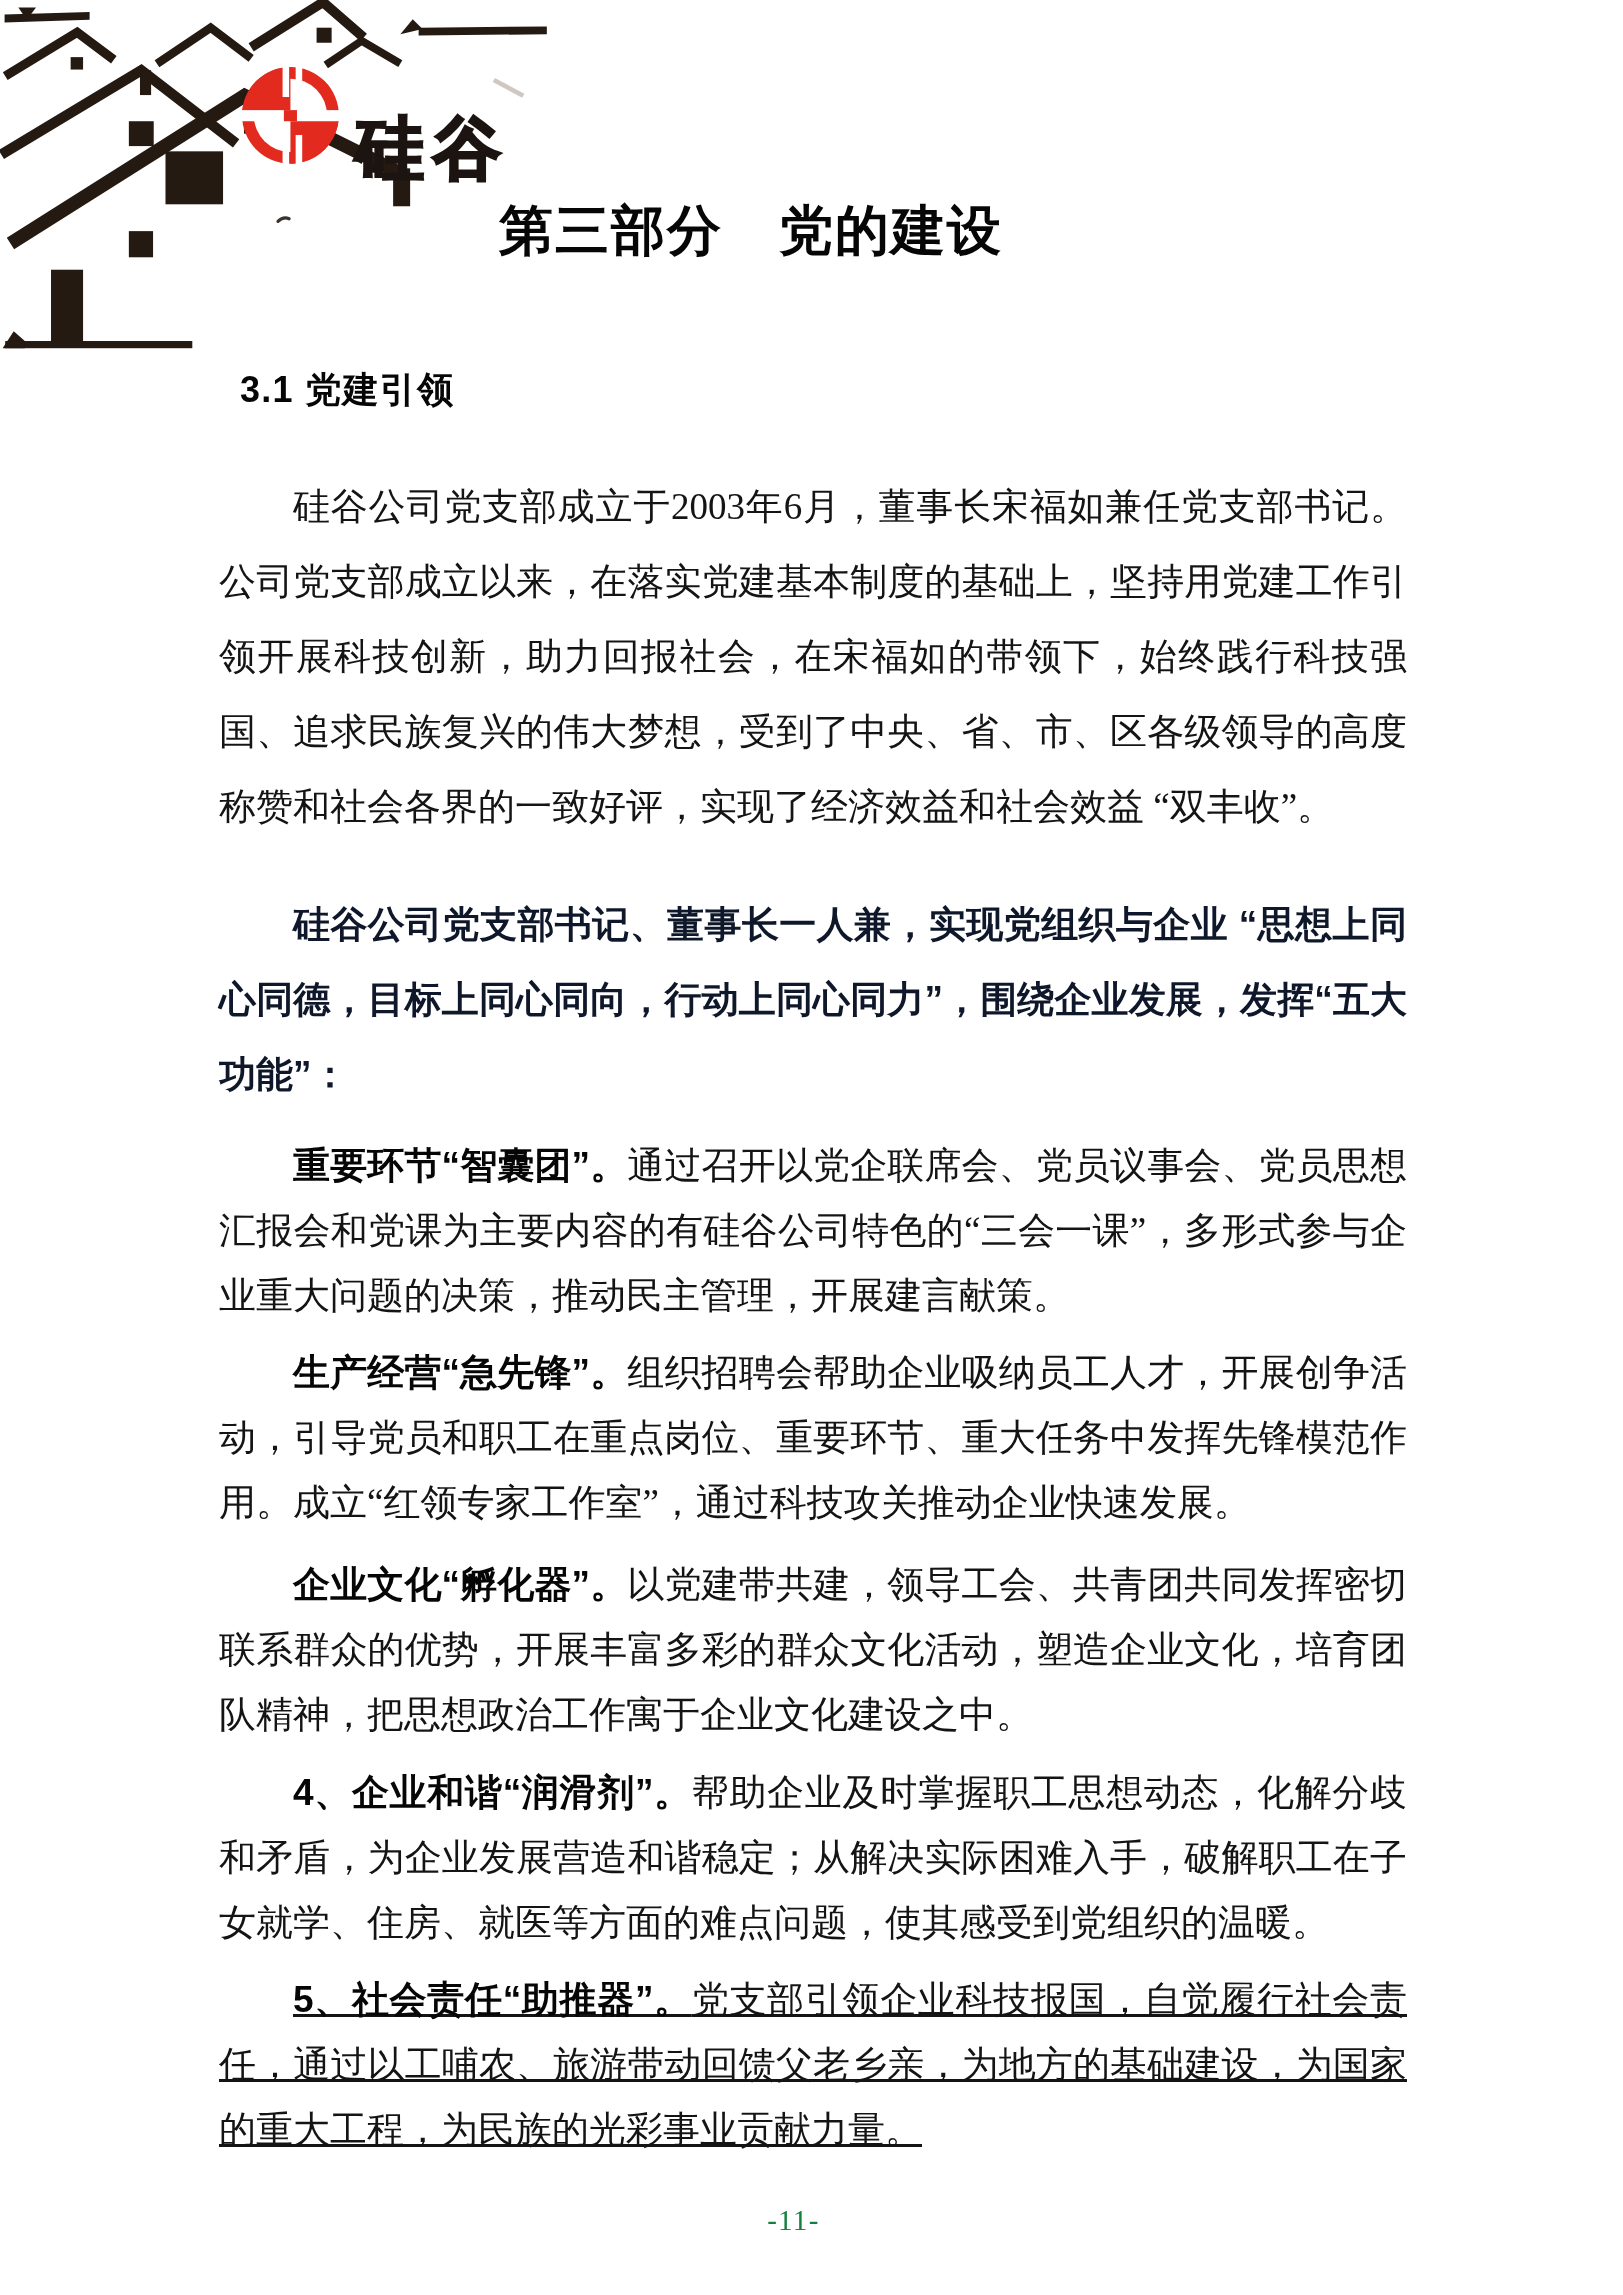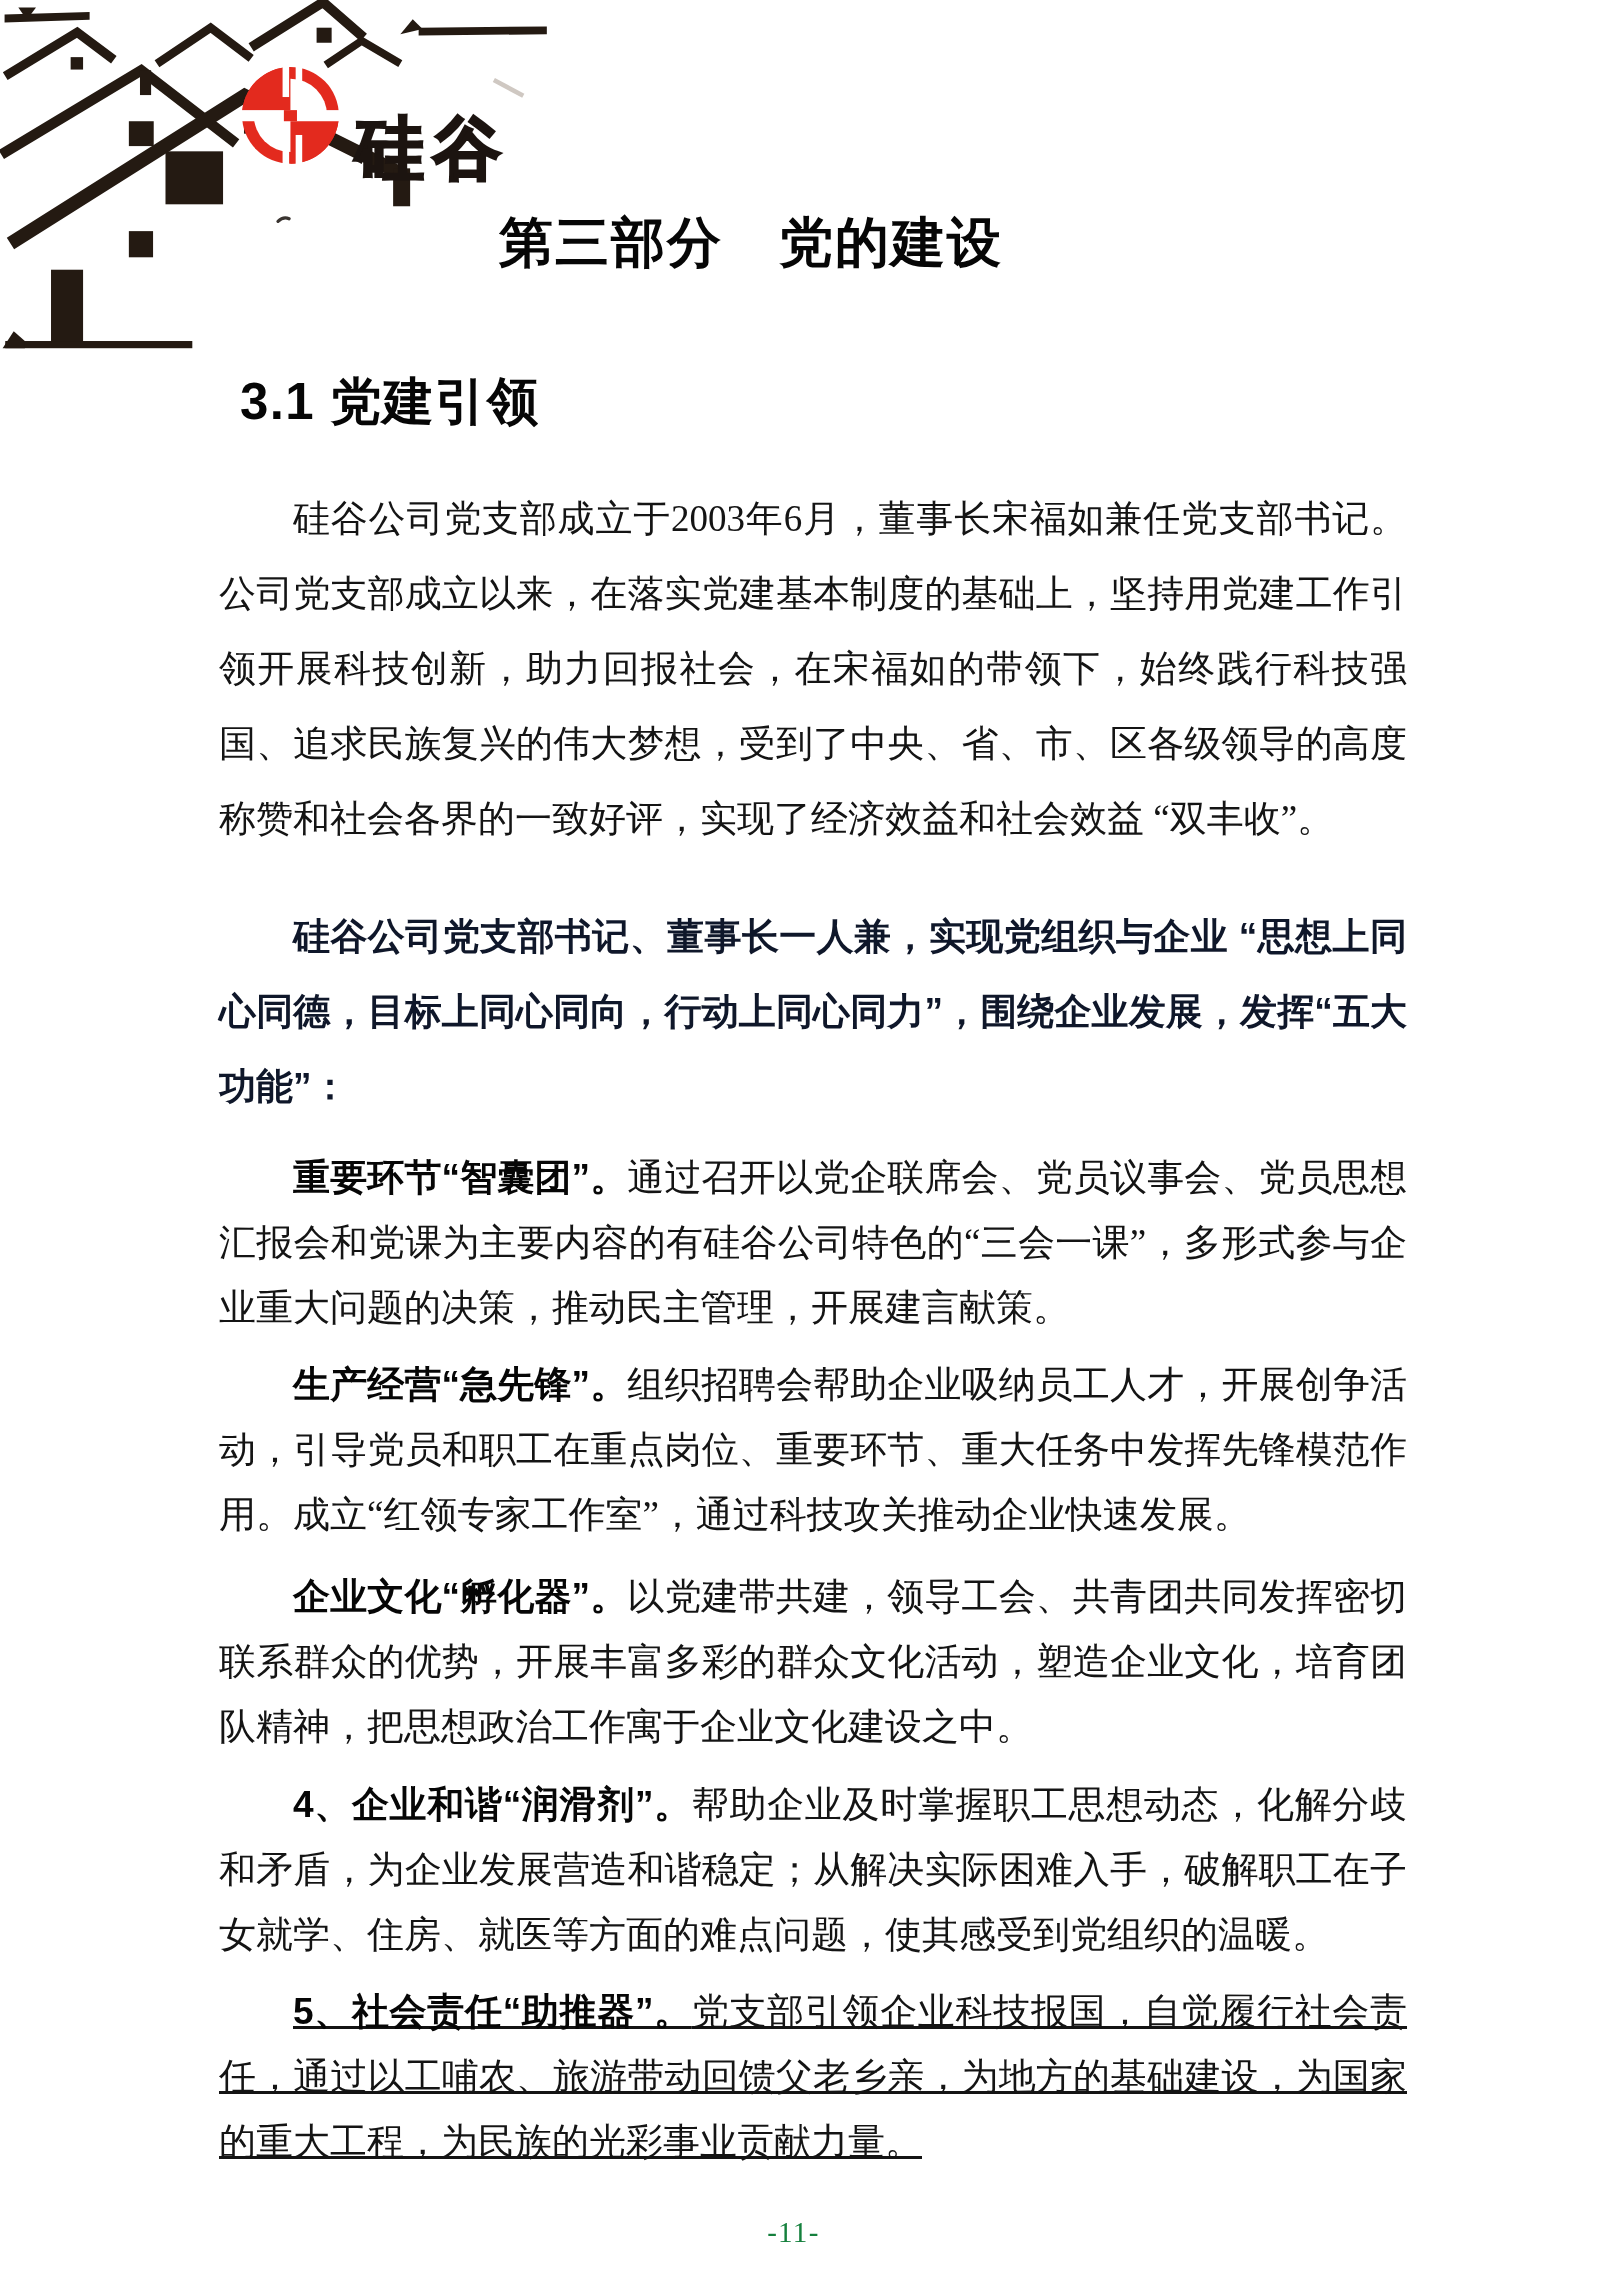--- a/index.html
+++ b/index.html
@@ -1,32 +1,32 @@
 <!DOCTYPE html>
 <html style="font-size:10.5px"><head>
 <meta charset="utf-8">
 <style>
   html,body{margin:0;padding:0;}
   body{
     width:1623px;height:2295px;position:relative;background:#ffffff;
     font-family:"Liberation Serif", serif;color:#141414;overflow:hidden;
   }
   .logo{position:absolute;left:0;top:0;width:556px;height:406px;}
-  .col{position:absolute;left:219px;top:16px;width:1188px;}
+  .col{position:absolute;left:219px;top:4px;width:1188px;}
   .doc-title{
     margin:194px 0 0 0;
     font-family:"Liberation Sans", sans-serif;font-weight:bold;
     font-size:54px;line-height:65px;letter-spacing:2px;
     text-align:center;transform:translateX(-62px);color:#060606;
     white-space:pre;
   }
   .sec-heading{
     margin:97px 0 0 0;padding-left:21px;
     font-family:"Liberation Sans", sans-serif;font-weight:bold;
-    font-size:51px;line-height:59px;letter-spacing:1.3px;color:#060606;
+    font-size:36px;line-height:59px;letter-spacing:1.3px;color:#060606;
   }
   .para{
     margin:0;font-size:37px;line-height:75px;
     text-align:justify;text-indent:2em;color:#141414;
   }
   .tight{line-height:65px;}
   .lead{font-family:"Liberation Sans", sans-serif;font-weight:bold;color:#060606;}
   .emph{font-family:"Liberation Sans", sans-serif;font-weight:bold;color:#0f172a;}
   .m-p1{margin-top:50px;}
   .m-p2{margin-top:43px;}

